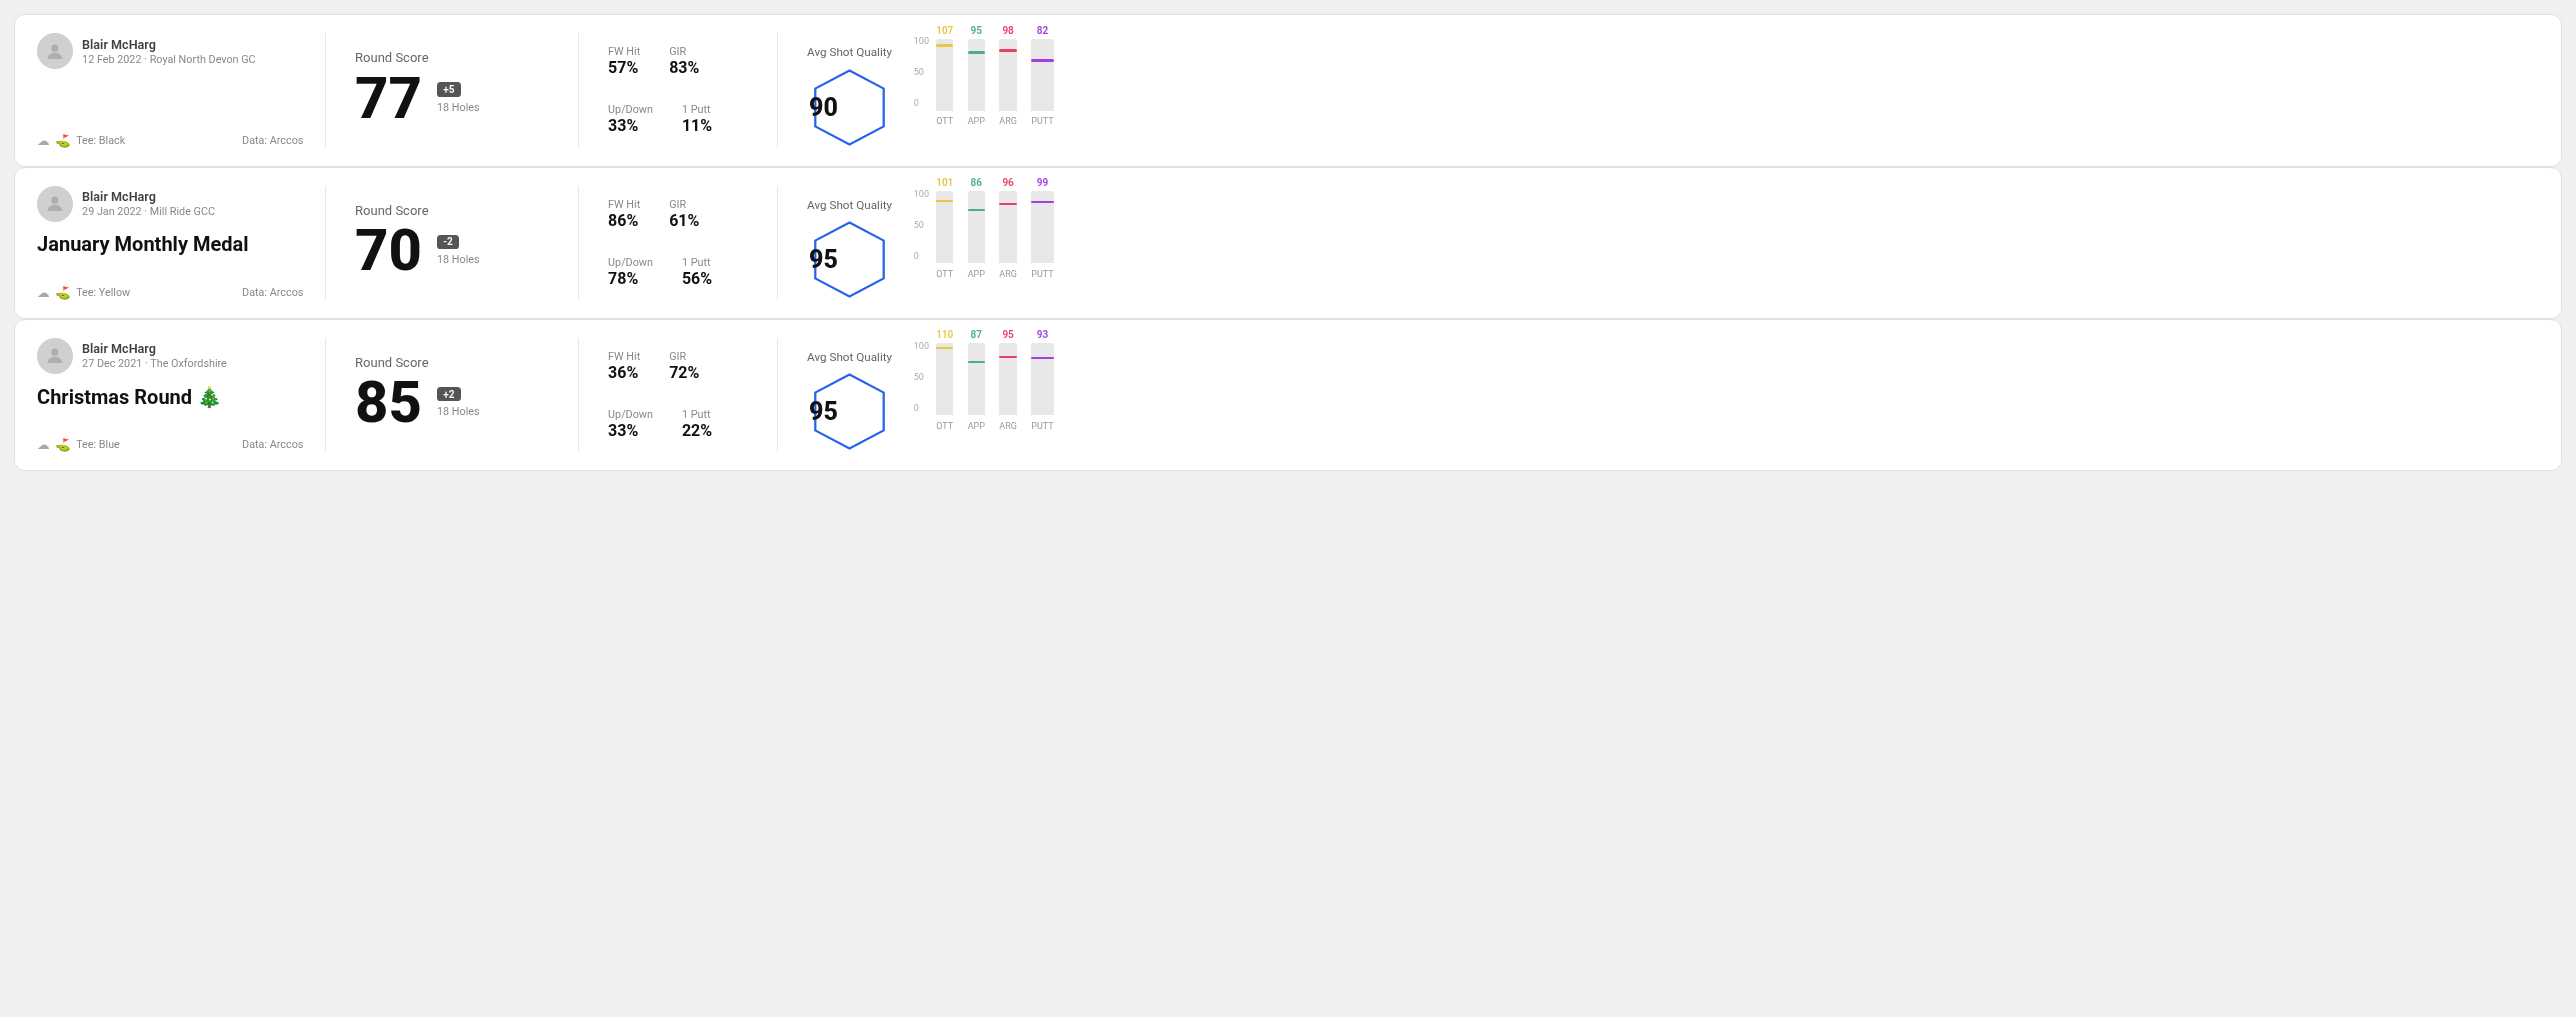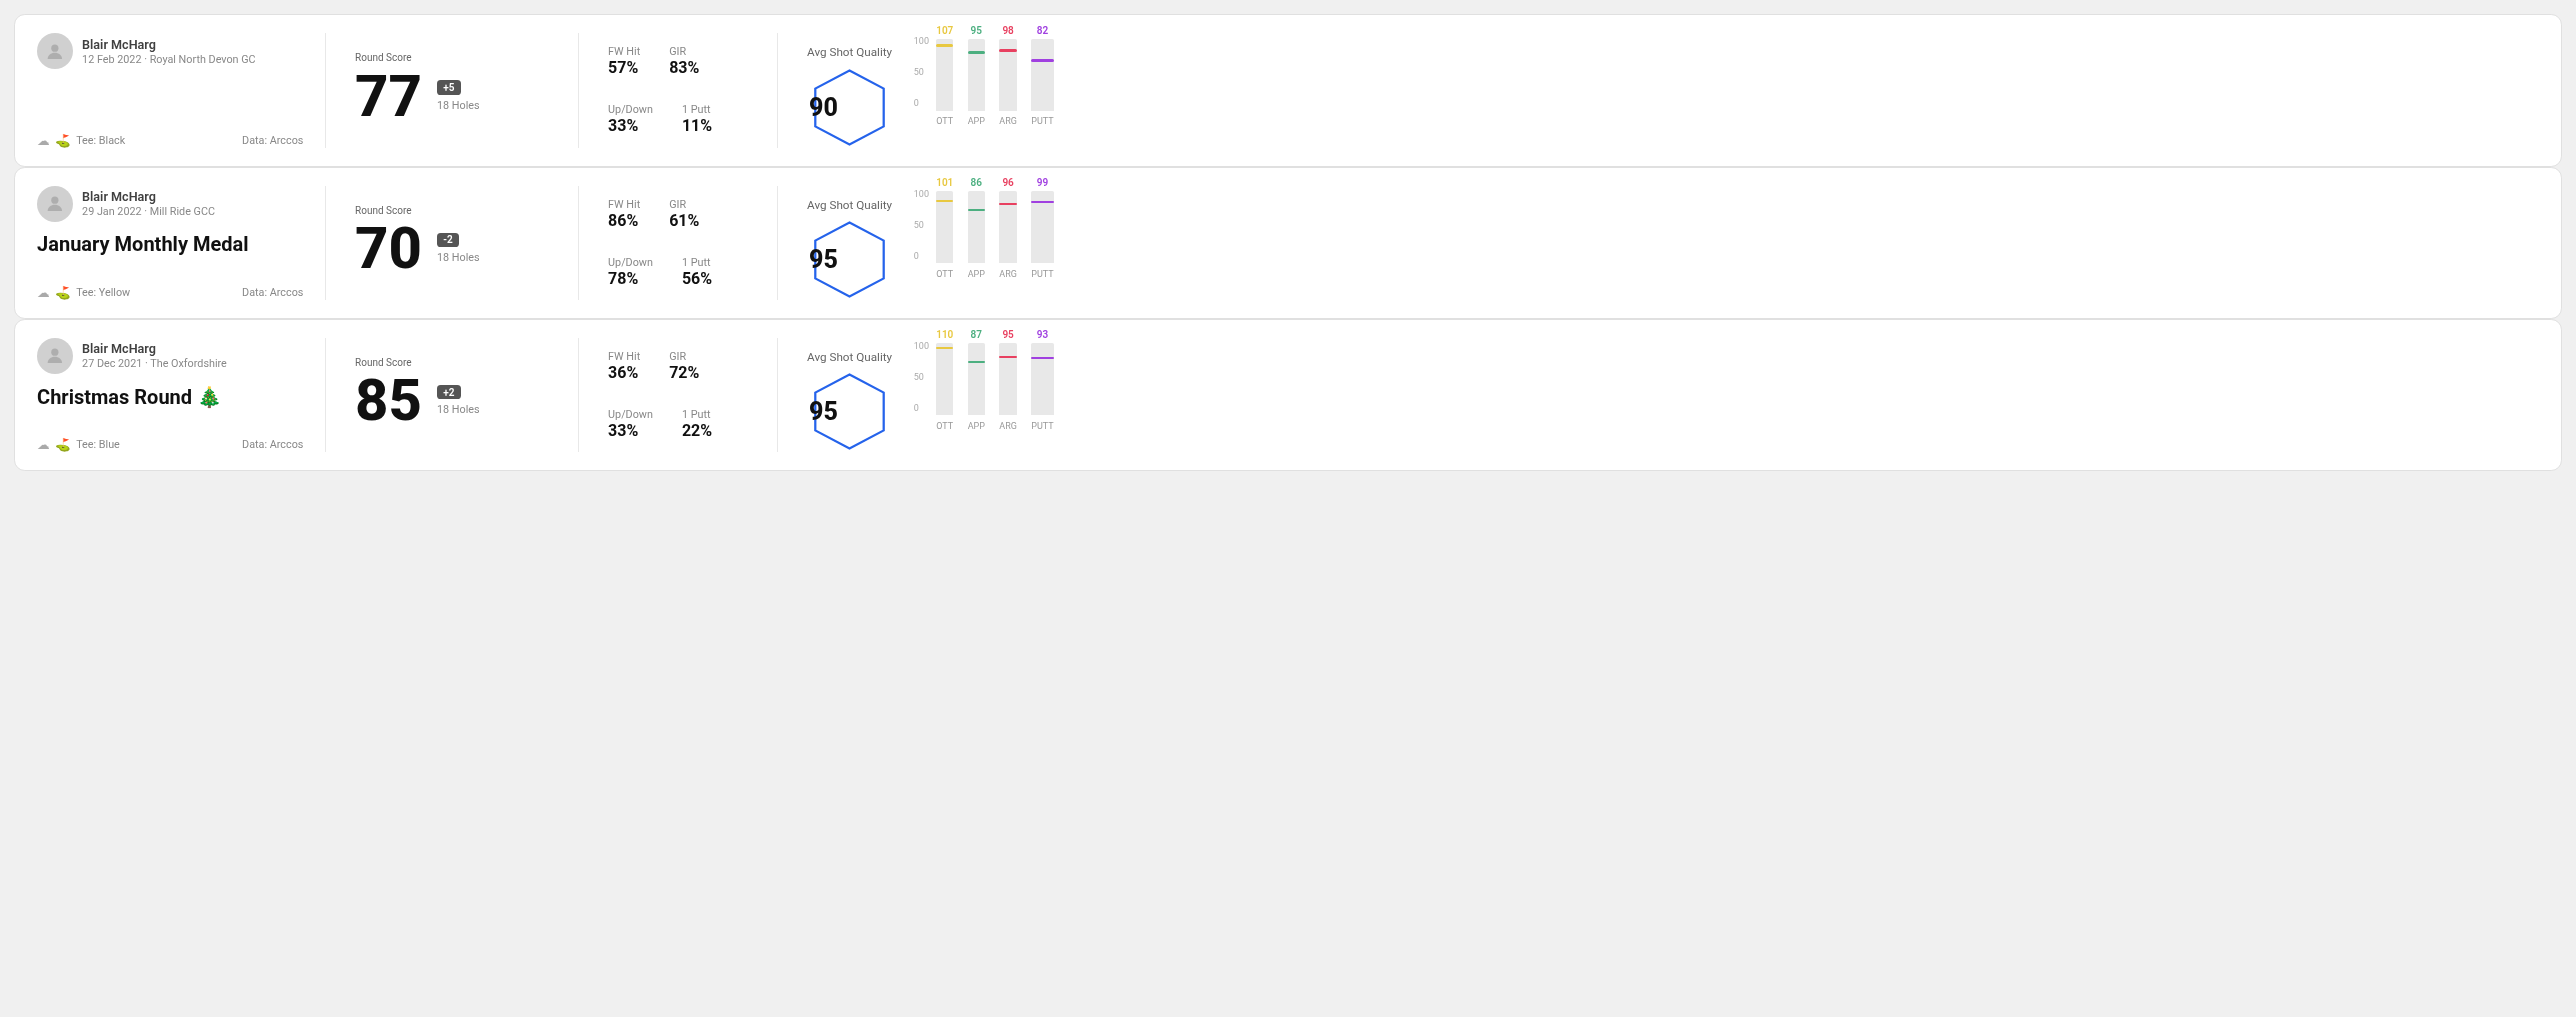--- a/index.html
+++ b/index.html
@@ -88,21 +88,21 @@
     .card-middle {
       width: 253px;
       flex-shrink: 0;
       padding: 0 29px;
       border-right: 0.9px solid #e8e8e8;
       display: flex;
       flex-direction: column;
       justify-content: center;
     }
     .section-label {
-      font-size: 10px;
+      font-size: 13px;
       color: #666;
       margin-bottom: 3.6px;
     }
     .score-row {
       display: flex;
       align-items: center;
       gap: 15px;
       margin-bottom: 3.6px;
     }
     .score-big {

